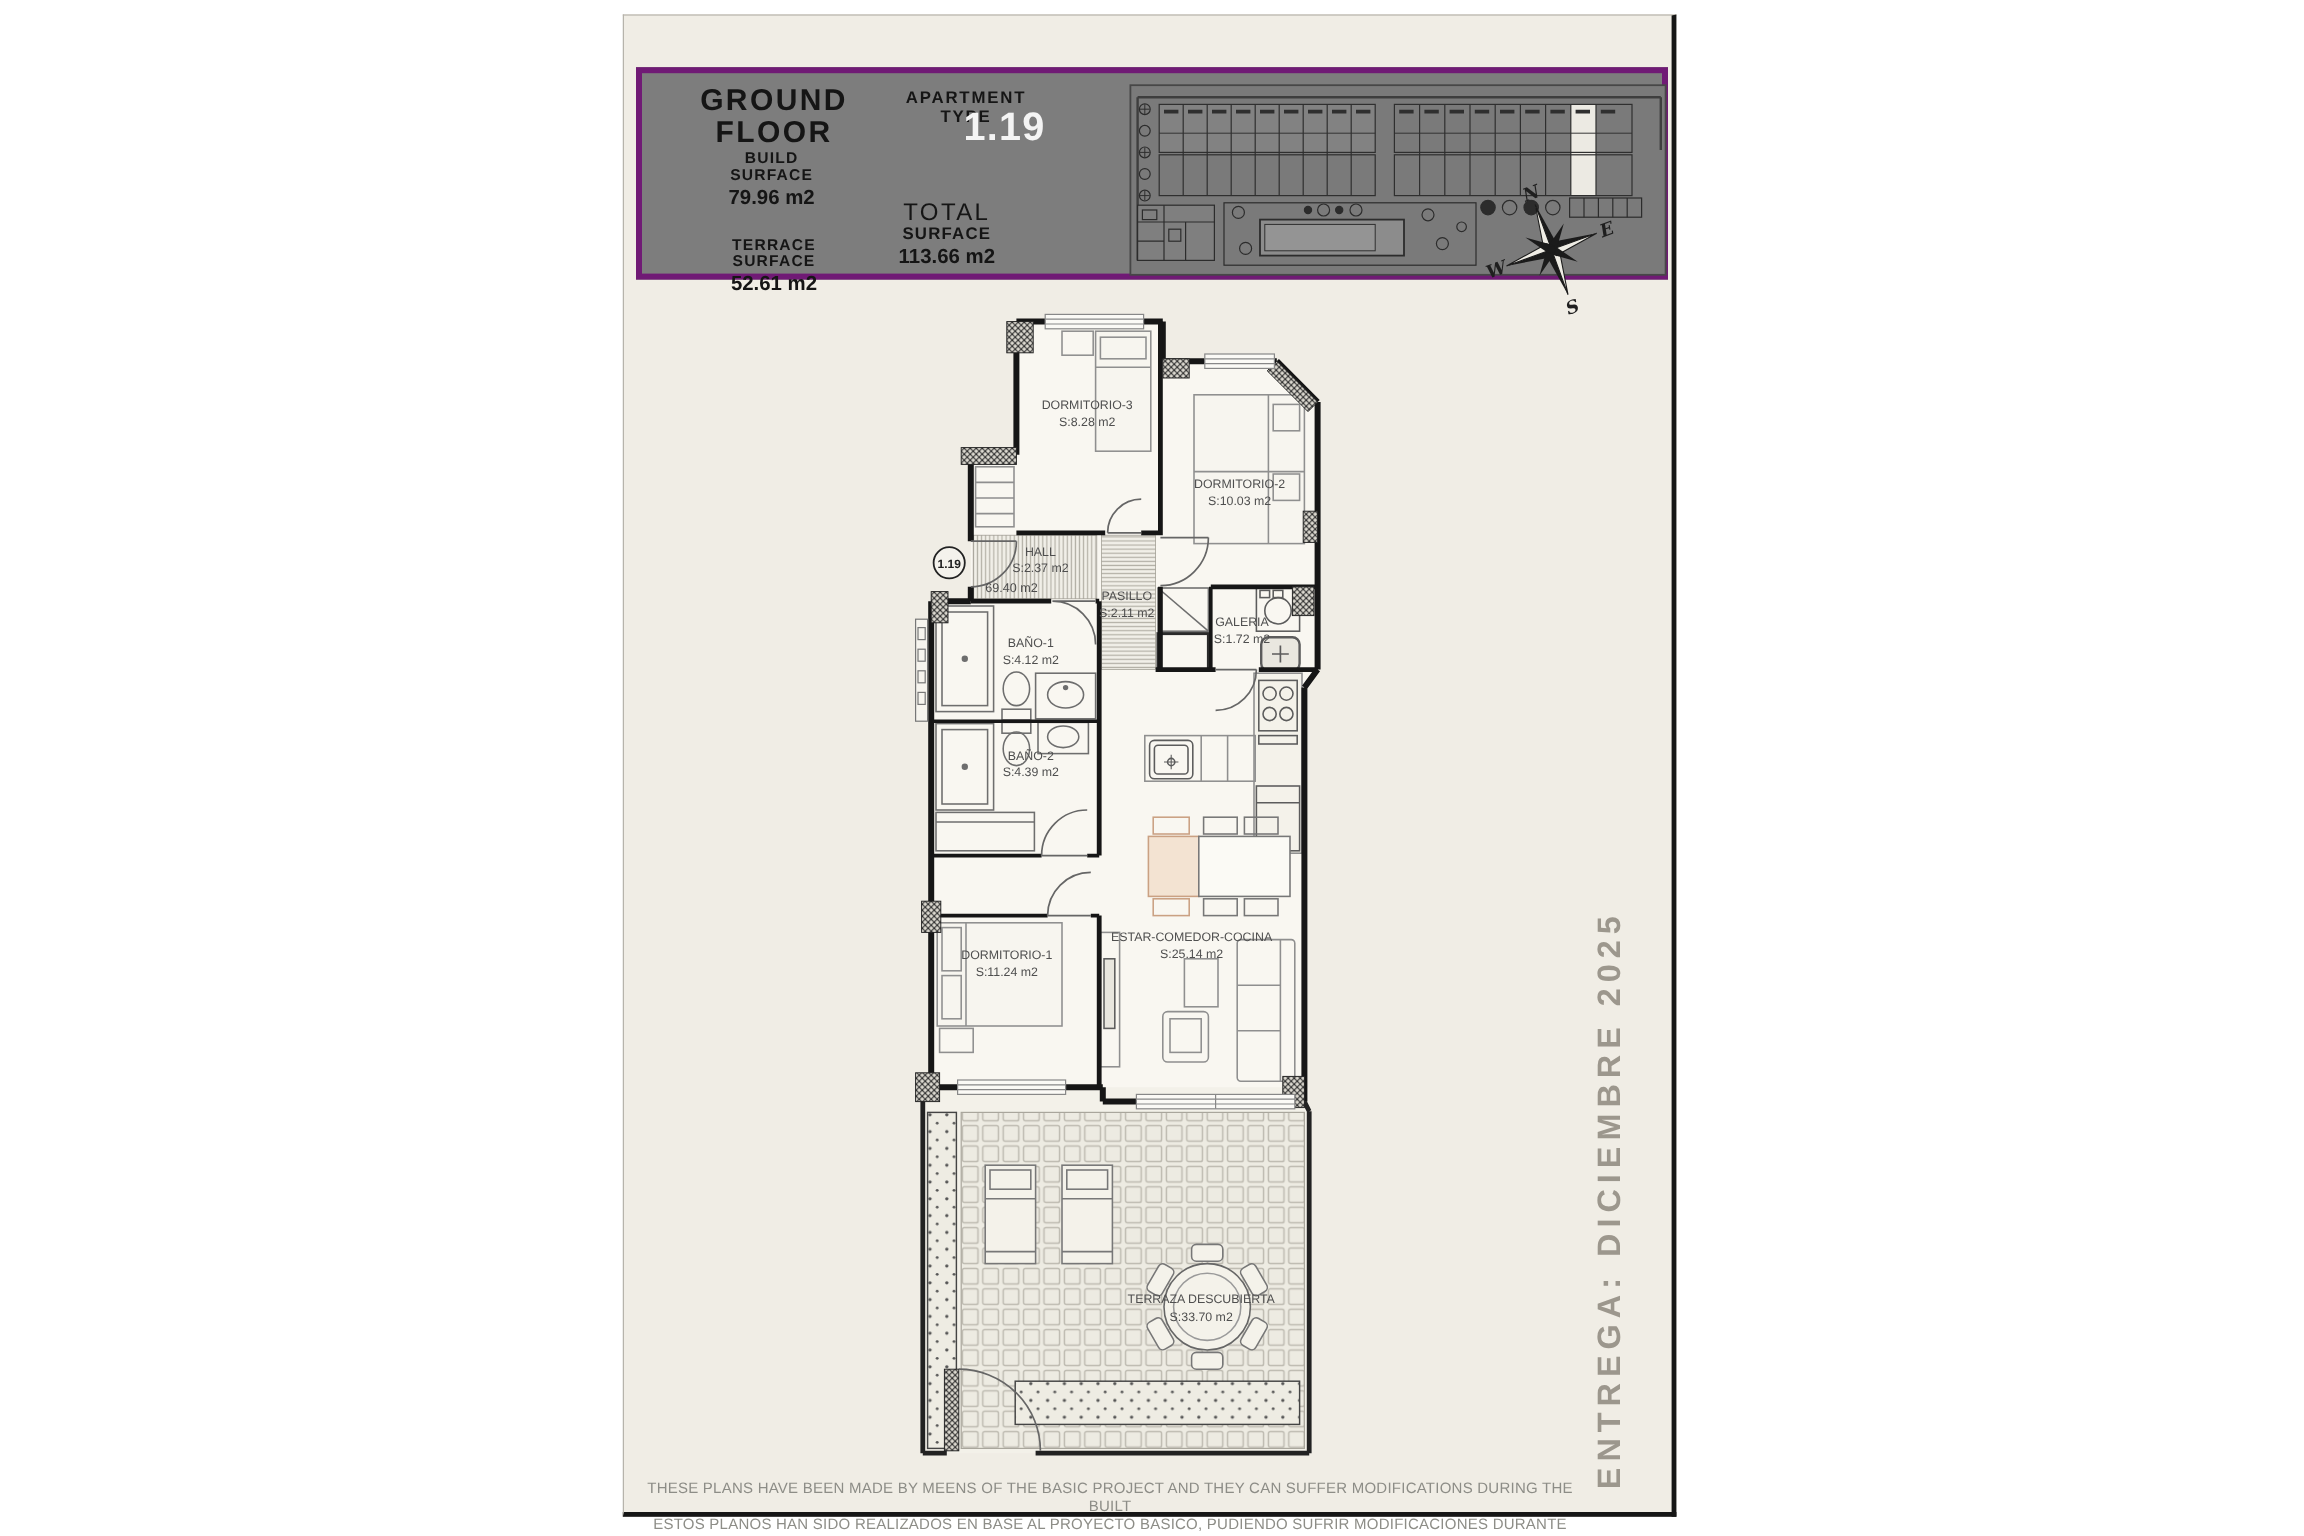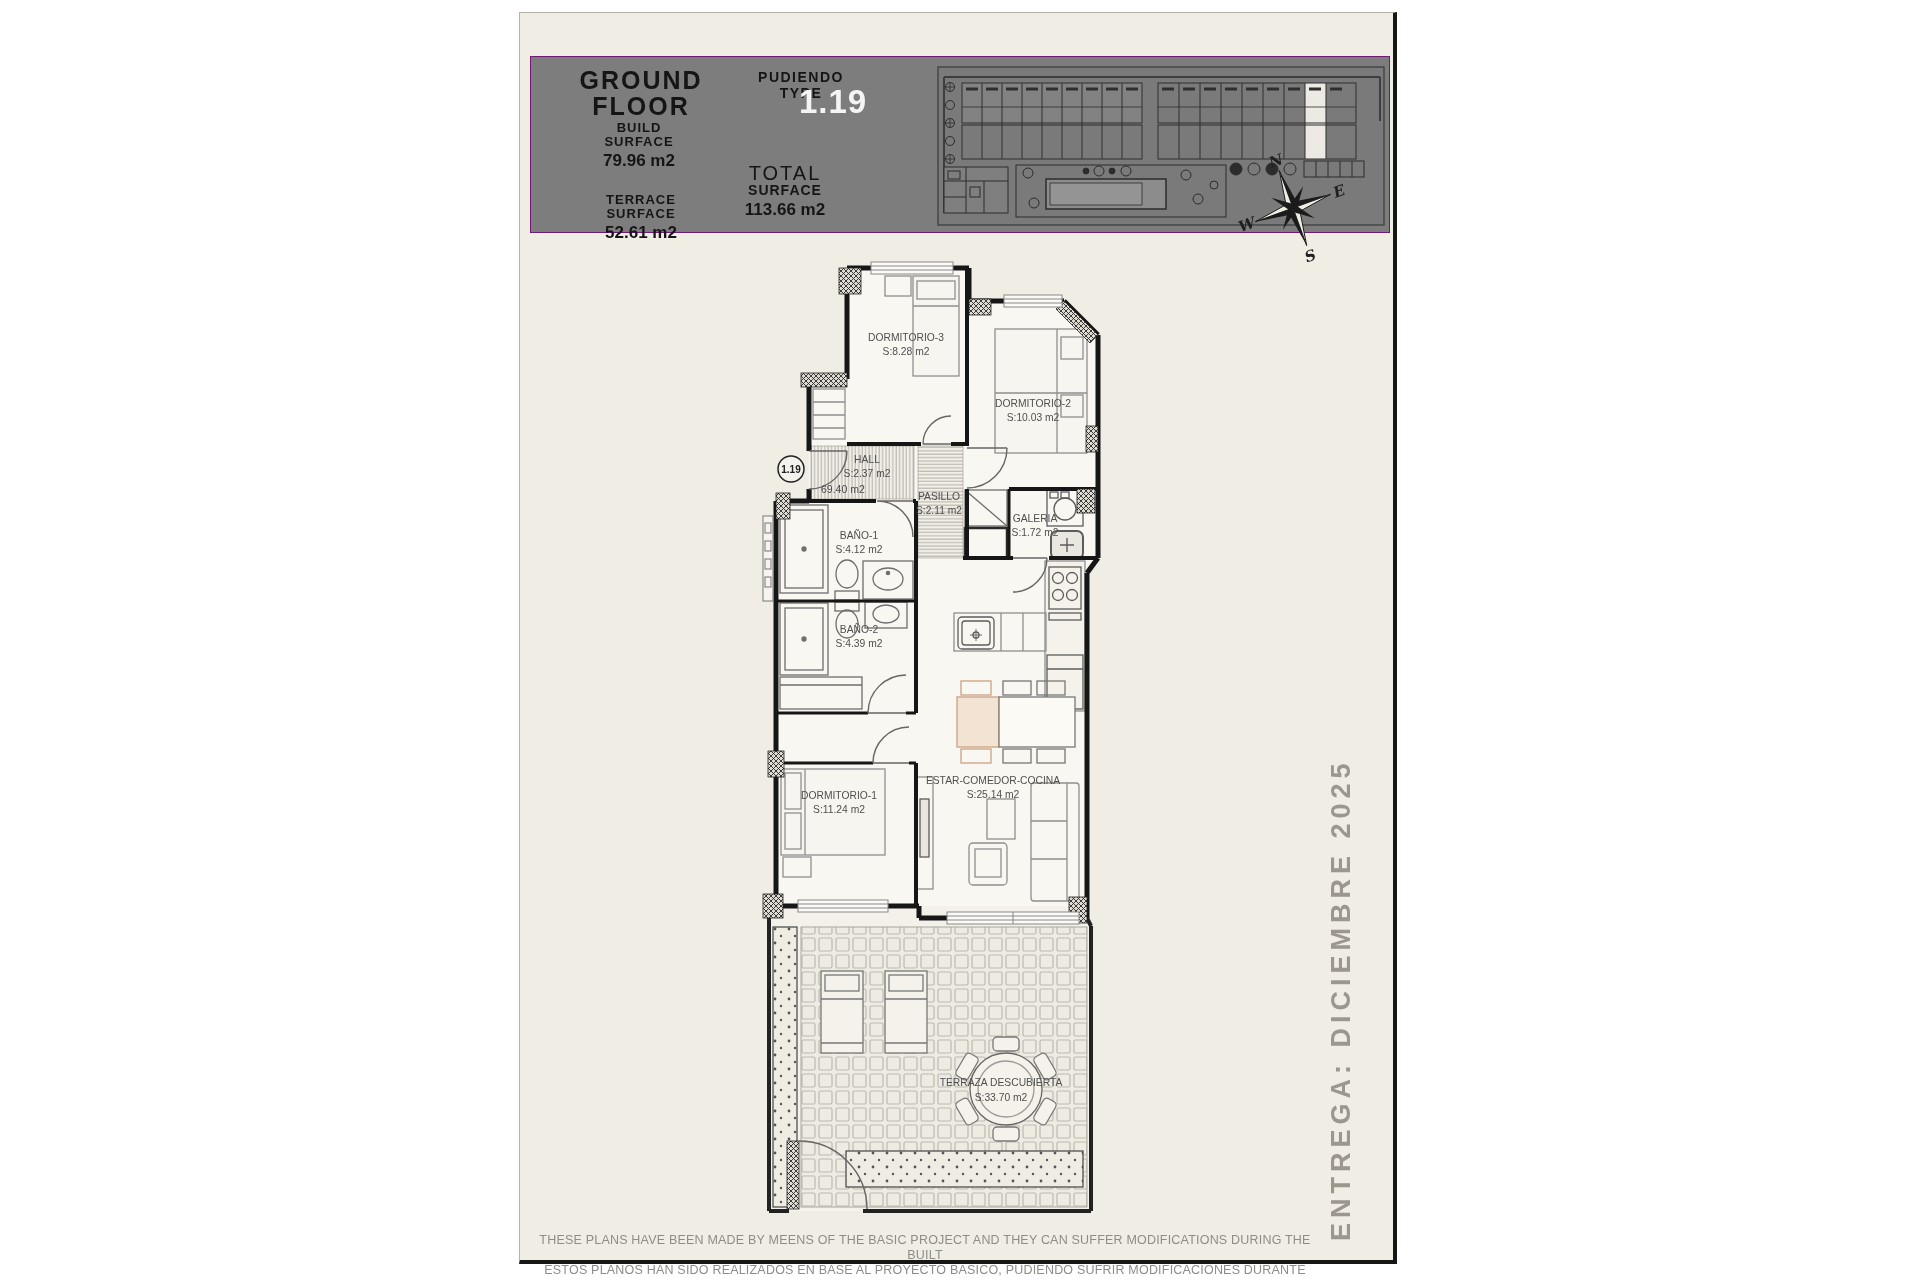--- a/index.html
+++ b/index.html
@@ -2,21 +2,21 @@
 <html><head>
 <meta charset="utf-8">
 <style>
   html,body{margin:0;padding:0;background:#ffffff;}
   .stage{position:relative;width:1920px;height:1280px;background:#ffffff;overflow:hidden;
          font-family:"Liberation Sans",sans-serif;}
   .sheet{position:absolute;left:519px;top:12px;width:878px;height:1252px;background:#f0ede5;
          border-top:1px solid #b6b3ab;border-left:1px solid #b6b3ab;
          border-right:4px solid #161616;border-bottom:4px solid #161616;box-sizing:border-box;}
   .band{position:absolute;left:10px;top:43px;width:860px;height:177px;background:#7d7d7d;
-        border:1px solid #701a75;box-sizing:border-box;}
+        border:5px solid #701a75;box-sizing:border-box;}
   .band .blk{position:absolute;text-align:center;color:#151515;}
   .gf{left:30px;top:10px;width:160px;font-size:25px;line-height:26px;font-weight:bold;letter-spacing:2px;}
   .bs{left:28px;top:64px;width:160px;}
   .ts{left:30px;top:120px;width:160px;margin-top:16px;}
   .lbl13{font-size:13px;font-weight:bold;letter-spacing:1px;line-height:14px;}
   .val17{font-size:17px;font-weight:bold;margin-top:2px;}
   .ap{left:195px;top:12px;width:150px;text-align:left;}
   .ap .l1{font-size:14px;font-weight:bold;letter-spacing:1.5px;line-height:16px;}
   .apnum{position:absolute;left:268px;top:26px;font-size:33px;font-weight:bold;color:#f4f4f4;letter-spacing:1px;}
   .tot{left:180px;top:106px;width:148px;}
@@ -45,21 +45,21 @@
         <div class="lbl13">BUILD</div>
         <div class="lbl13">SURFACE</div>
         <div class="val17">79.96 m2</div>
       </div>
       <div class="blk ts">
         <div class="lbl13">TERRACE</div>
         <div class="lbl13">SURFACE</div>
         <div class="val17">52.61 m2</div>
       </div>
       <div class="blk ap">
-        <div class="l1">PUDIENDO</div>
+        <div class="l1">APARTMENT</div>
         <div class="l1">TYPE</div>
       </div>
       <div class="apnum">1.19</div>
       <div class="blk tot">
         <div class="t1">TOTAL</div>
         <div class="t2">SURFACE</div>
         <div class="val17">113.66 m2</div>
       </div>
 
       <svg viewBox="0 0 452 168" style="position:absolute;left:405px;top:6px;width:452px;height:168px">

